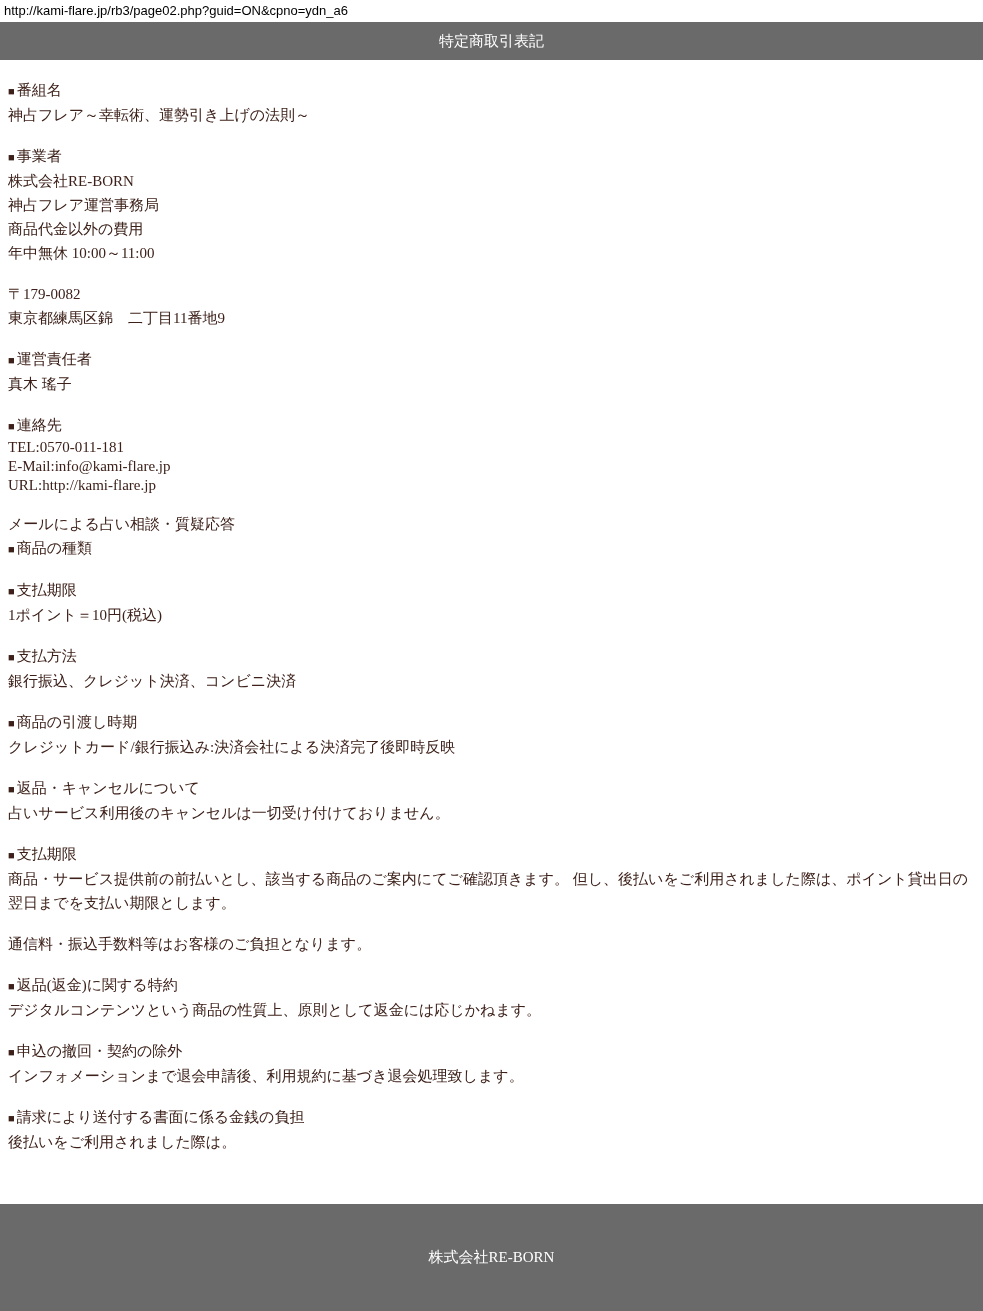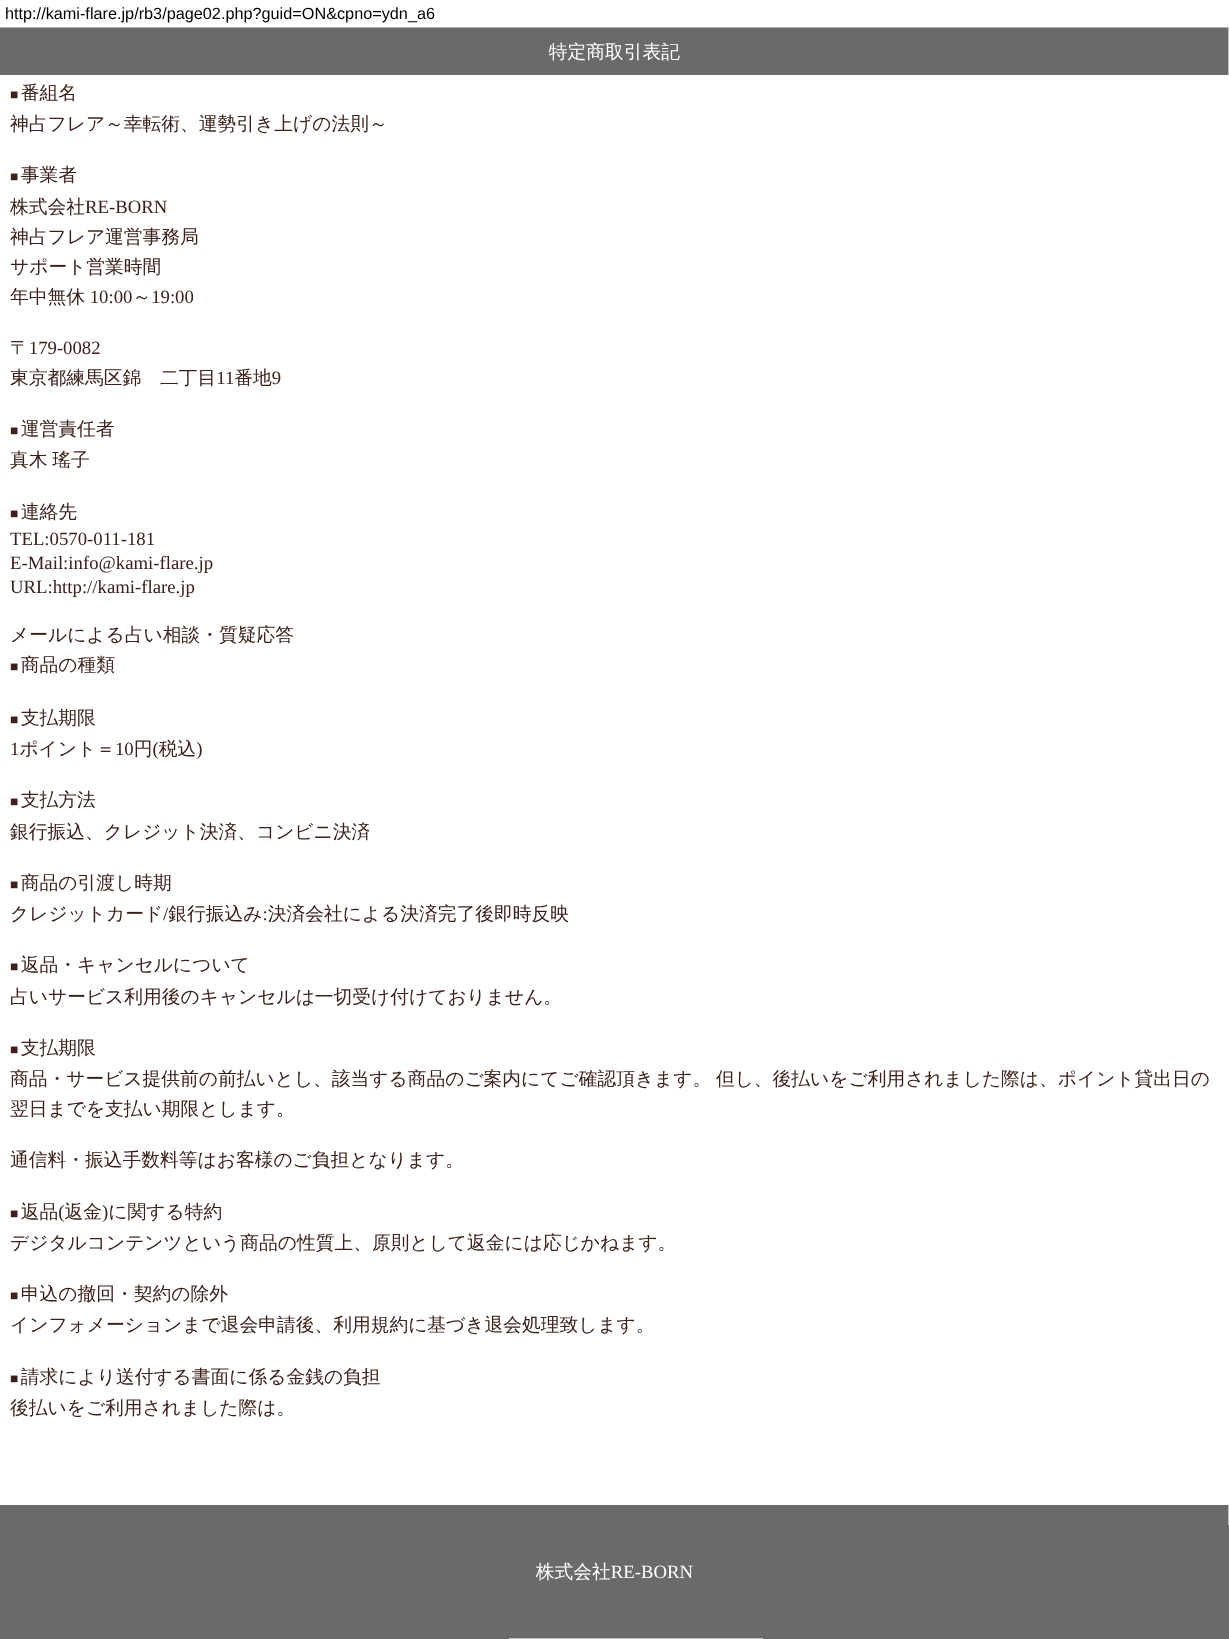--- a/index.html
+++ b/index.html
@@ -20,21 +20,21 @@
   }
   .title-bar {
     height: 38px; flex: 0 0 38px;
     background: var(--bar-background, #6a6a6a);
     color: var(--bar-text, #ffffff);
     font-size: 15px;
     display: flex; align-items: center; justify-content: center;
   }
   .content {
     flex: 1 1 auto; overflow: hidden;
-    padding: 3px 12px 0 8px;
+    padding: 18px 12px 0 8px;
     font-size: 15px;
   }
   .section { margin-bottom: 17px; }
   .line { line-height: 24px; }
   .line.latin { line-height: 19px; }
   .bullet { font-size: 11px; margin-right: 2px; }
   .footer-bar {
     flex: 0 0 107px;
     background: var(--bar-background, #6a6a6a);
     color: var(--bar-text, #ffffff);
@@ -59,22 +59,22 @@
     </div>
   <div class="line">神占フレア～幸転術、運勢引き上げの法則～</div>
       </div>
 
   <div class="section">
     <div class="line heading">
       <span class="bullet">■</span><span class="heading-text">事業者</span>
     </div>
   <div class="line">株式会社RE-BORN</div>
         <div class="line">神占フレア運営事務局</div>
-        <div class="line">サポート営業時間</div>
-        <div class="line">年中無休 10:00～19:00</div>
+        <div class="line">商品代金以外の費用</div>
+        <div class="line">年中無休 10:00～11:00</div>
       </div>
 
   <div class="section">
   <div class="line">〒179-0082</div>
         <div class="line">東京都練馬区錦　二丁目11番地9</div>
       </div>
 
   <div class="section">
     <div class="line heading">
       <span class="bullet">■</span><span class="heading-text">運営責任者</span>

